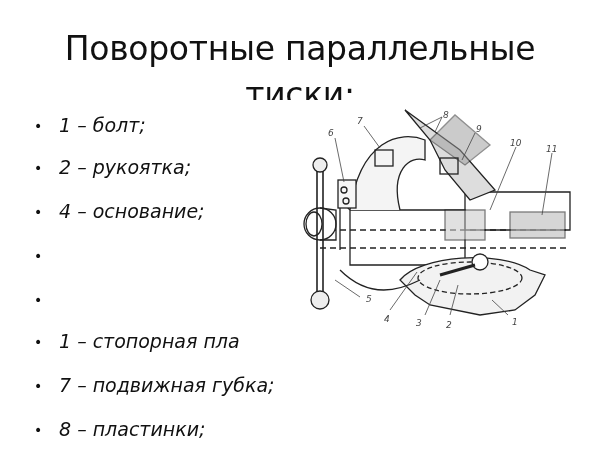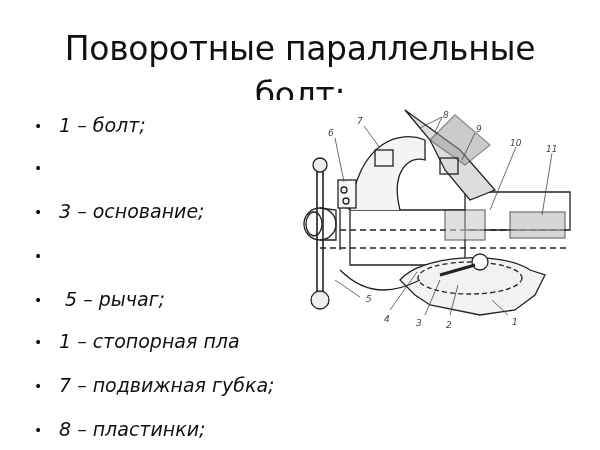--- a/index.html
+++ b/index.html
@@ -12,21 +12,21 @@
   .text { position: absolute; left: 59px; top: 0; font-size: 19px; font-style: italic; white-space: nowrap; color: #111; text-align: center; }
   .diagram { position: absolute; left: 280px; top: 100px; width: 320px; height: 250px; }
   .callout { font-family: "DejaVu Sans", sans-serif; font-size: 9px; font-style: italic; fill: #444; }
 </style>
 </head>
 <body>
 
 <div class="title-clip">
   <div class="title">
     <div>Поворотные параллельные</div>
-    <div>болт:</div>
+    <div>тиски:</div>
   </div>
 </div>
 
 <div class="diagram">
   <svg width="320" height="250" viewBox="0 0 320 250">
     <g fill="none" stroke="#222" stroke-width="1.3">
 
       <path d="M185 92 L290 92 L290 130 L185 130 Z"></path>
 
       <path d="M70 110 L185 110 L185 165 L70 165 Z"></path>
@@ -92,31 +92,31 @@
   </svg>
 </div>
 
 <div class="list">
   <div class="item" style="top:6px">
     <span class="bullet">•</span>
     <span class="text">1 – болт;</span>
   </div>
   <div class="item" style="top:48px">
     <span class="bullet">•</span>
+    <span class="text">2 – рукоятка;</span>
   </div>
   <div class="item" style="top:92px">
     <span class="bullet">•</span>
-    <span class="text">3 – основание;</span>
+    <span class="text">4 – основание;</span>
   </div>
   <div class="item" style="top:136px; overflow:hidden; width:275px">
     <span class="bullet">•</span>
   </div>
   <div class="item" style="top:180px">
     <span class="bullet">•</span>
-    <span class="text" style="white-space:pre"> 5 – рычаг;</span>
   </div>
   <div class="item" style="top:222px; overflow:hidden; width:272px">
     <span class="bullet">•</span>
     <span class="text">1 – стопорная пла</span>
   </div>
   <div class="item" style="top:266px">
     <span class="bullet">•</span>
     <span class="text">7 – подвижная губка;</span>
   </div>
   <div class="item" style="top:310px">

